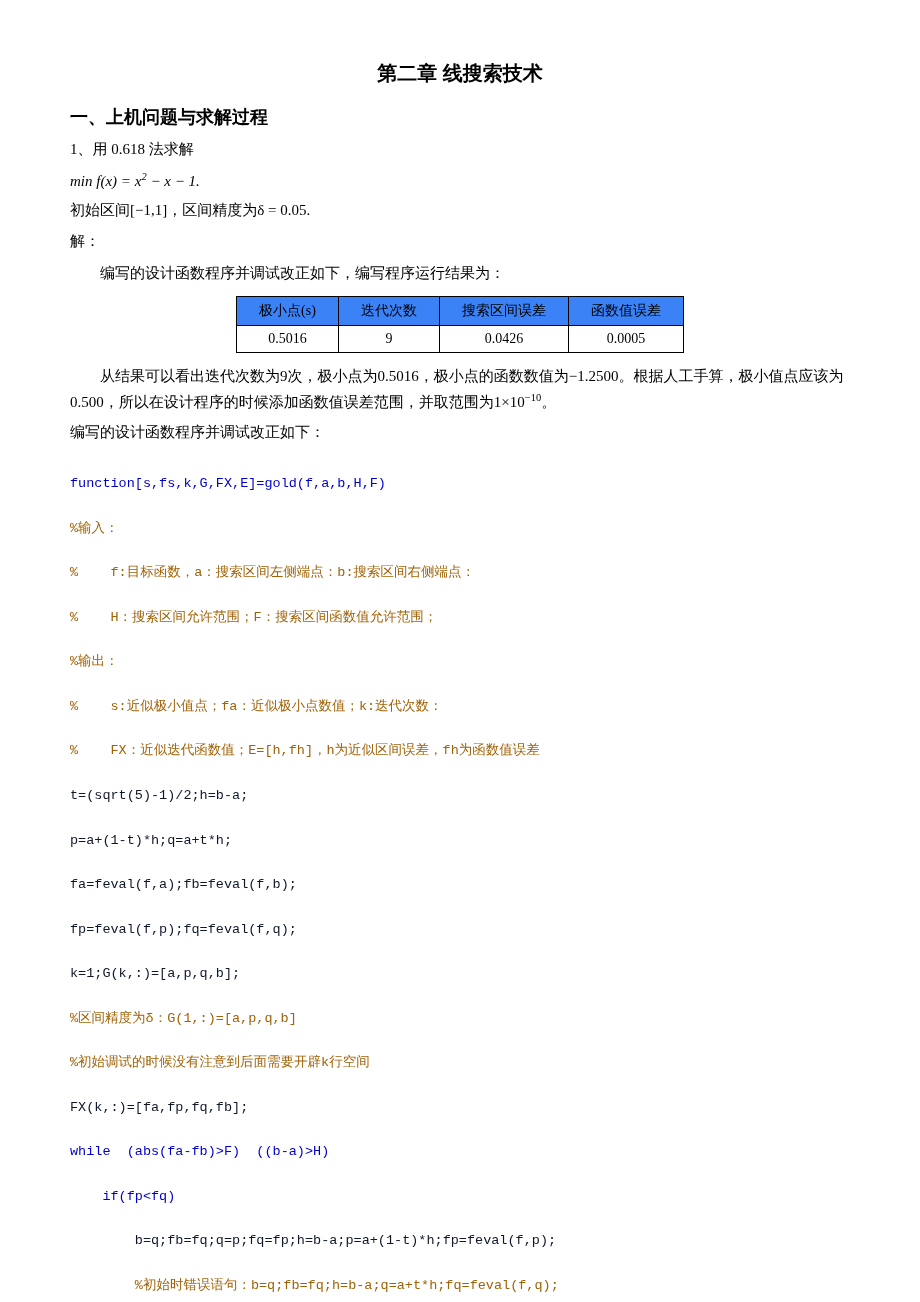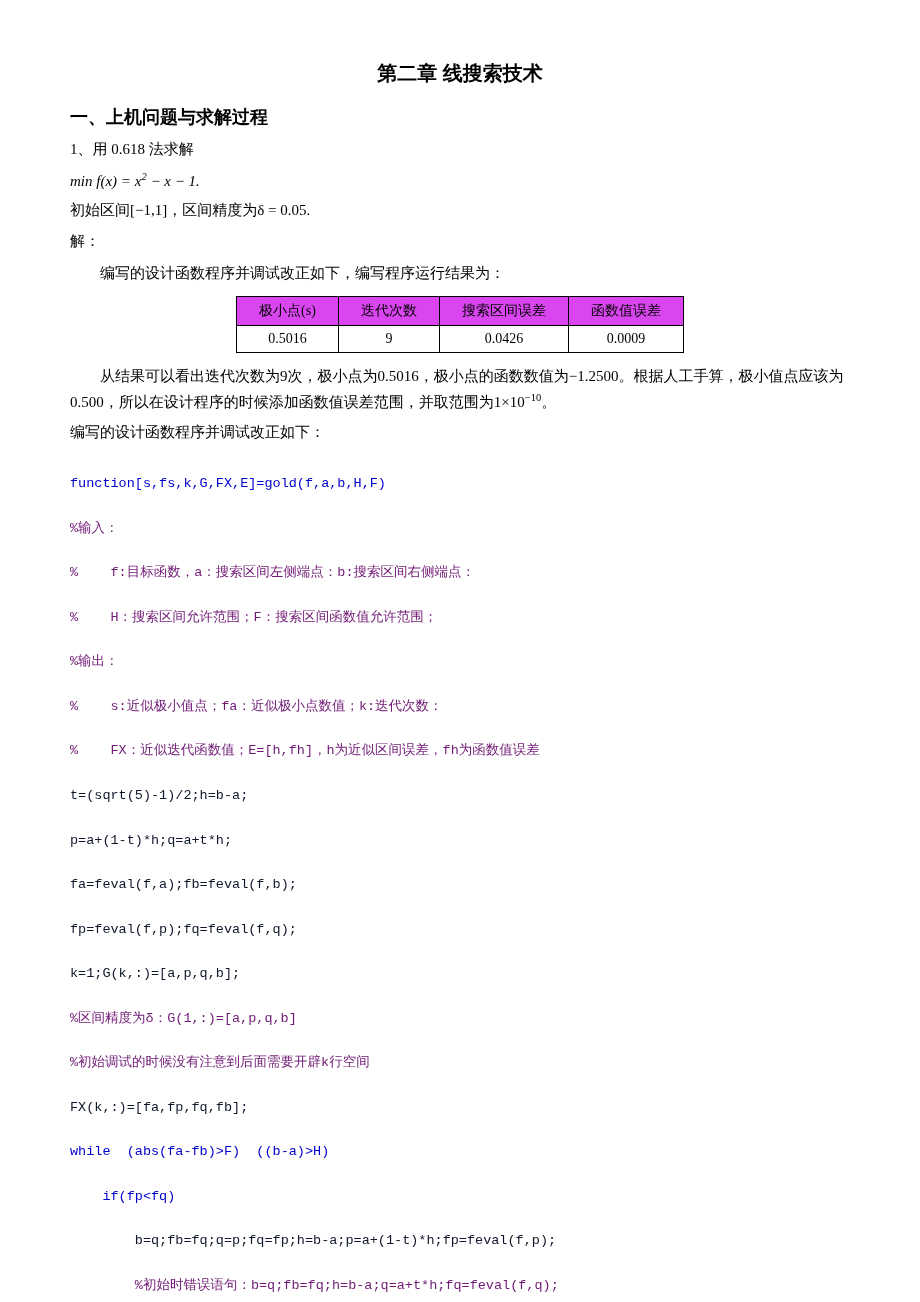--- a/index.html
+++ b/index.html
@@ -41,32 +41,32 @@
       border-collapse: collapse;
       margin: 10px auto;
       font-size: 14px;
     }
     table.result-table th, table.result-table td {
       border: 1px solid #000;
       padding: 5px 22px;
       text-align: center;
     }
     table.result-table th {
-      background: #d946ef;
+      background: #3b82f6;
       font-weight: normal;
     }
     .code-block {
       font-family: "Courier New", Courier, monospace;
       font-size: 13.5px;
       line-height: 1.65;
       margin: 4px 0;
       white-space: pre;
     }
     .code-blue { color: #0000cc; }
-    .code-green { color: #701a75; }
+    .code-green { color: #a16207; }
     .code-black { color: #0f172a; }
     sup { font-size: 0.7em; vertical-align: super; }
     .block-text {
       line-height: 1.75;
       text-indent: 2em;
       margin-bottom: 4px;
     }
   </style>
 </head>
 <body>
@@ -94,21 +94,21 @@
       <th>迭代次数</th>
       <th>搜索区间误差</th>
       <th>函数值误差</th>
     </tr>
   </thead>
   <tbody>
     <tr>
       <td>0.5016</td>
       <td>9</td>
       <td>0.0426</td>
-      <td>0.0009</td>
+      <td>0.0005</td>
     </tr>
   </tbody>
 </table>
 
 <div class="block-text">
   从结果可以看出迭代次数为9次，极小点为0.5016，极小点的函数数值为−1.2500。根据人工手算，极小值点应该为0.500，所以在设计程序的时候添加函数值误差范围，并取范围为1×10<sup>−10</sup>。
 </div>
 
 <div class="text-line">编写的设计函数程序并调试改正如下：</div>
 

